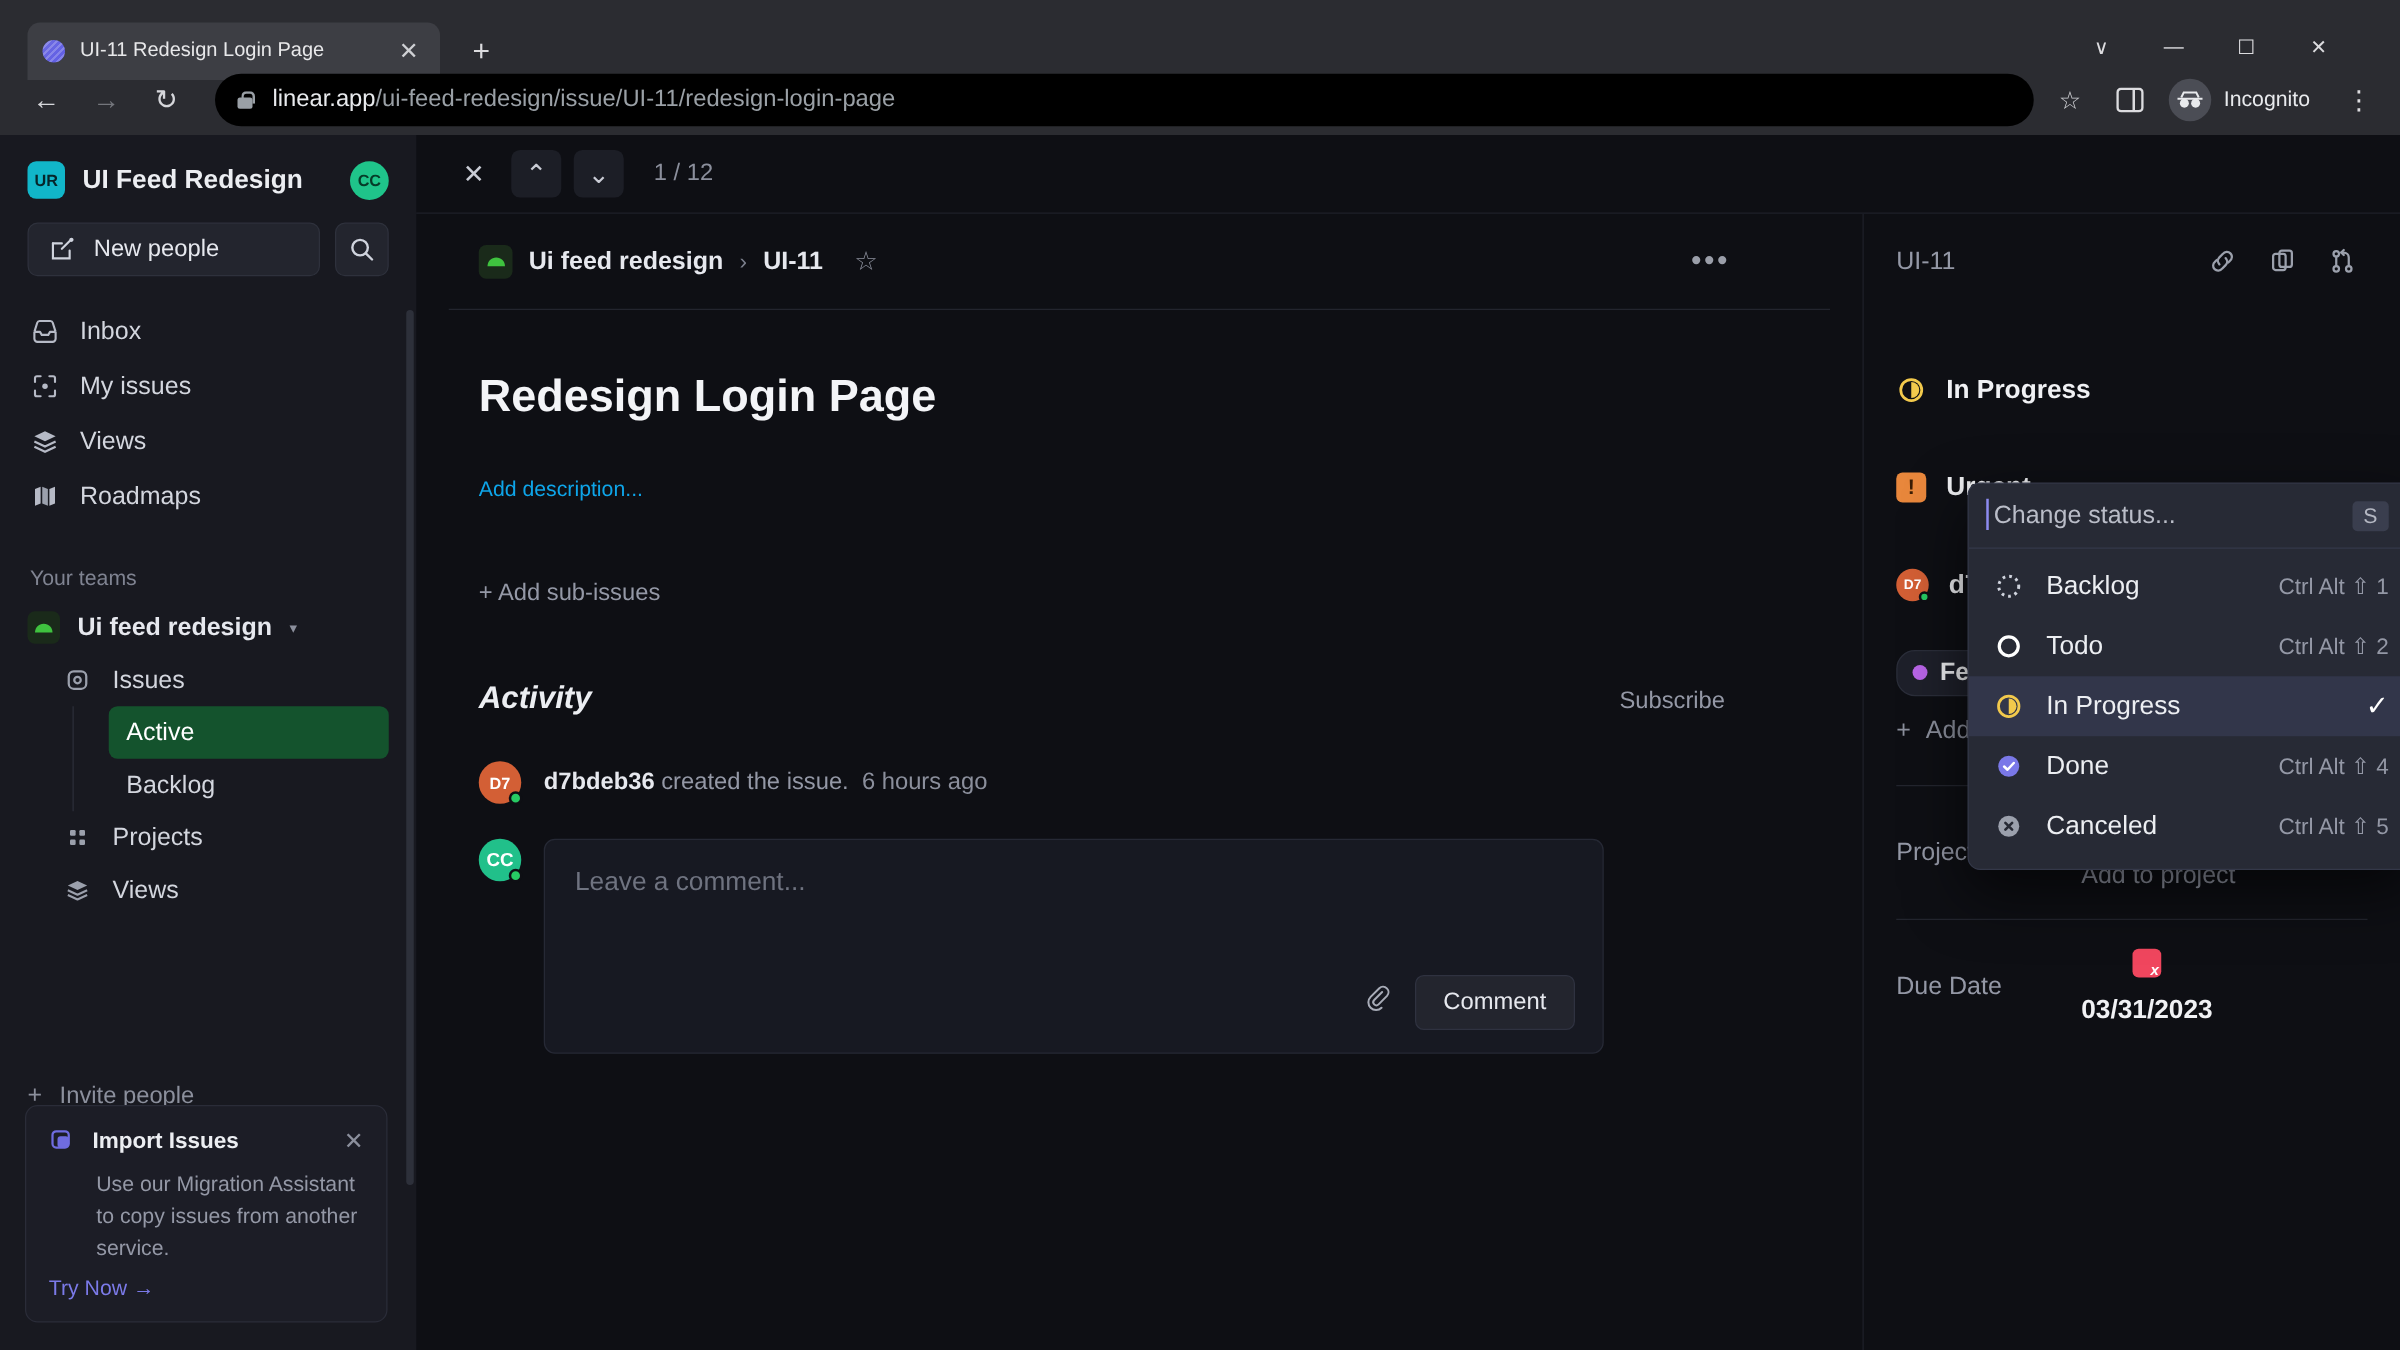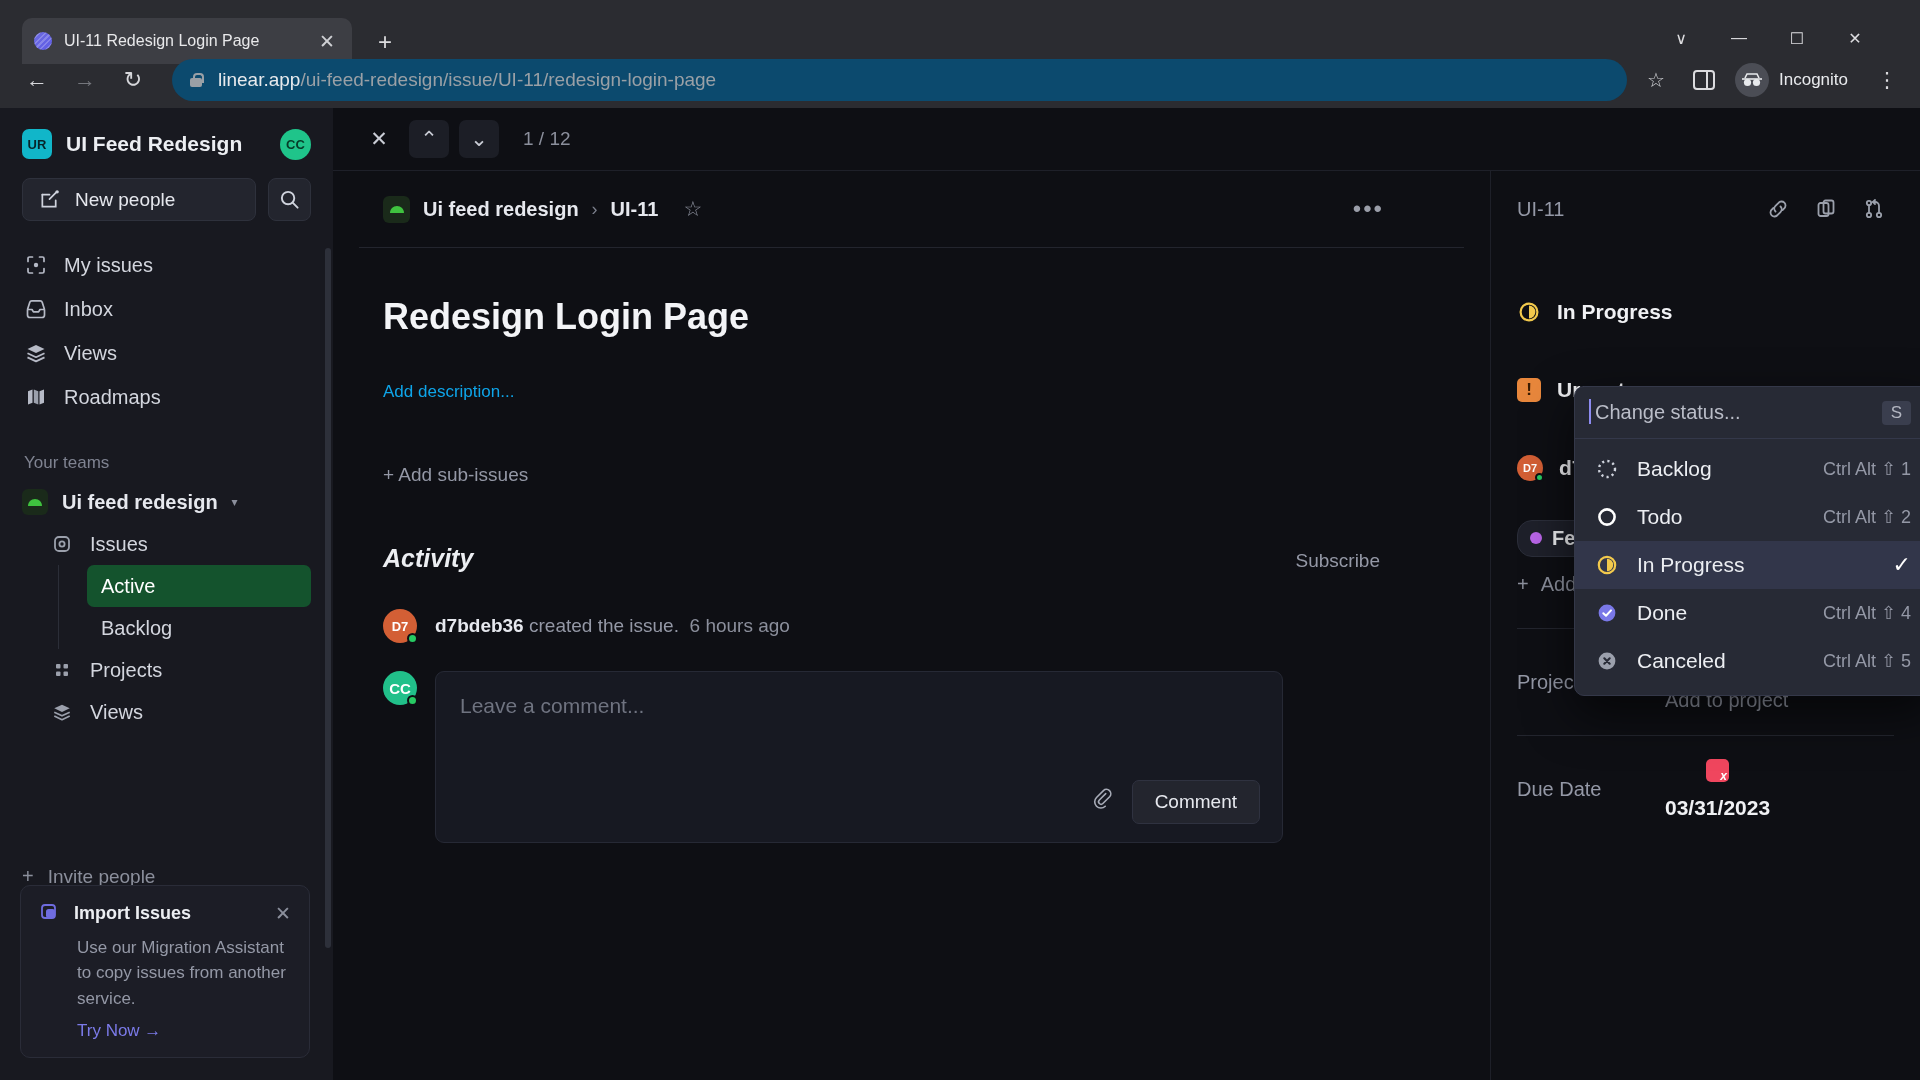--- a/index.html
+++ b/index.html
@@ -35,21 +35,21 @@
   .tab-close { width:26px; height:26px; color:#cfd0d4; font-size:19px; display:flex; align-items:center; justify-content:center; border-radius:50%; }
   .new-tab { position:absolute; left:368px; top:13px; width:34px; height:34px; color:#dcdcdf; font-size:24px; display:flex; align-items:center; justify-content:center; }
 
   .win-ctrls { position:absolute; right:0; top:0; height:52px; display:flex; align-items:center; }
   .win-btn { width:58px; height:52px; display:flex; align-items:center; justify-content:center; color:#dcdcdf; font-size:16px; }
 
   .toolbar { position:absolute; left:0; top:52px; width:1920px; height:56px; display:flex; align-items:center; padding:0 16px; }
   .nav-btn { width:42px; height:42px; display:flex; align-items:center; justify-content:center; color:#d6d7db; font-size:22px; margin-right:6px; }
   .nav-btn.dim { color:#74767c; }
   .omnibox {
-    flex:1; height:42px; background:#0c4a6e; border-radius:21px;
+    flex:1; height:42px; background:#000000; border-radius:21px;
     display:flex; align-items:center; padding:0 16px; margin:0 12px;
   }
   .lock { width:16px; height:16px; margin-right:14px; position:relative; flex:0 0 16px; }
   .lock:before{ content:""; position:absolute; left:2px; top:6px; width:12px; height:9px; background:#9aa0a6; border-radius:2px; }
   .lock:after{ content:""; position:absolute; left:4.5px; top:1px; width:7px; height:8px; border:2px solid #9aa0a6; border-bottom:none; border-radius:4px 4px 0 0; }
   .url { font-size:19px; color:#9aa0a6; white-space:nowrap; }
   .url b { color:#e8eaed; font-weight:400; }
   .star-ic { width:34px; height:34px; display:flex; align-items:center; justify-content:center; color:#cfd0d4; font-size:20px; margin-right:4px; }
   .panel-ic { width:34px; height:34px; display:flex; align-items:center; justify-content:center; margin:0 10px; }
   .incognito-pill { display:flex; align-items:center; gap:10px; padding:4px 14px 4px 4px; border-radius:20px; }
@@ -99,21 +99,21 @@
 
   .import-card {
     position:absolute; left:20px; bottom:22px; width:290px;
     background:#1c1d26; border:1px solid #2a2c38; border-radius:10px; padding:16px 18px;
   }
   .imp-head { display:flex; align-items:center; gap:13px; }
   .imp-ic { width:22px; height:22px; flex:0 0 22px; }
   .imp-title { color:#eceef2; font-size:18px; font-weight:bold; flex:1; }
   .imp-x { color:#8b8f9c; font-size:19px; }
   .imp-body { color:#9498a6; font-size:17px; line-height:1.5; margin:10px 0 10px 38px; }
-  .imp-link { color:#7b7ae8; font-size:17px; margin-left:38px; }
+  .imp-link { color:#7b7ae8; font-size:17px; }
 
   
   .main { flex:1; display:flex; flex-direction:column; min-width:0; position:relative; }
   .sb-track { position:absolute; left:-8px; top:140px; width:6px; height:700px; background:#2d303a; border-radius:3px; }
 
   .main-top { height:62px; display:flex; align-items:center; gap:10px; padding:0 26px; }
   .mt-btn { width:40px; height:38px; border-radius:7px; display:flex; align-items:center; justify-content:center; color:#c9ccd5; font-size:21px; }
   .mt-btn.boxed { background:#1c1e26; }
   .counter { color:#8b8f9c; font-size:19px; margin-left:14px; }
 
@@ -278,33 +278,33 @@
             <circle cx="9.5" cy="9.5" r="6.5" fill="none" stroke="#cfd3dd" stroke-width="2"></circle>
             <line x1="14.3" y1="14.3" x2="19.5" y2="19.5" stroke="#cfd3dd" stroke-width="2" stroke-linecap="round"></line>
           </svg>
       </div>
     </div>
 
     <div class="nav-list">
       <div class="nav-item">
         <span class="ic">
           <svg width="22" height="22" viewBox="0 0 22 22">
+              <path d="M2.5 11.5 V17a2.5 2.5 0 0 0 2.5 2.5h12A2.5 2.5 0 0 0 19.5 17v-5.5M2.5 11.5 4.8 4.2A2 2 0 0 1 6.7 2.8h8.6a2 2 0 0 1 1.9 1.4l2.3 7.3M2.5 11.5H7l1.4 2.4h5.2l1.4-2.4h4.5" fill="none" stroke="#b6bac6" stroke-width="1.7" stroke-linejoin="round"></path>
+            </svg>
+        </span>
+        <span class="lbl">Inbox</span>
+      </div>
+      <div class="nav-item">
+        <span class="ic">
+          <svg width="22" height="22" viewBox="0 0 22 22">
               <circle cx="11" cy="11" r="2.2" fill="#b6bac6"></circle>
               <path d="M3 7.5V4.5A1.5 1.5 0 0 1 4.5 3h3M19 7.5V4.5A1.5 1.5 0 0 0 17.5 3h-3M3 14.5v3A1.5 1.5 0 0 0 4.5 19h3M19 14.5v3a1.5 1.5 0 0 1-1.5 1.5h-3" fill="none" stroke="#b6bac6" stroke-width="1.7" stroke-linecap="round"></path>
             </svg>
         </span>
         <span class="lbl">My issues</span>
-      </div>
-      <div class="nav-item">
-        <span class="ic">
-          <svg width="22" height="22" viewBox="0 0 22 22">
-              <path d="M2.5 11.5 V17a2.5 2.5 0 0 0 2.5 2.5h12A2.5 2.5 0 0 0 19.5 17v-5.5M2.5 11.5 4.8 4.2A2 2 0 0 1 6.7 2.8h8.6a2 2 0 0 1 1.9 1.4l2.3 7.3M2.5 11.5H7l1.4 2.4h5.2l1.4-2.4h4.5" fill="none" stroke="#b6bac6" stroke-width="1.7" stroke-linejoin="round"></path>
-            </svg>
-        </span>
-        <span class="lbl">Inbox</span>
       </div>
       <div class="nav-item">
         <span class="ic">
           <svg width="22" height="22" viewBox="0 0 22 22">
               <path d="M11 3 2.5 7 11 11l8.5-4z" fill="#b6bac6"></path>
               <path d="M2.5 11.2 11 15.2l8.5-4" fill="none" stroke="#b6bac6" stroke-width="1.8" stroke-linejoin="round"></path>
               <path d="M2.5 15.4 11 19.4l8.5-4" fill="none" stroke="#b6bac6" stroke-width="1.8" stroke-linejoin="round"></path>
             </svg>
         </span>
         <span class="lbl">Views</span>

